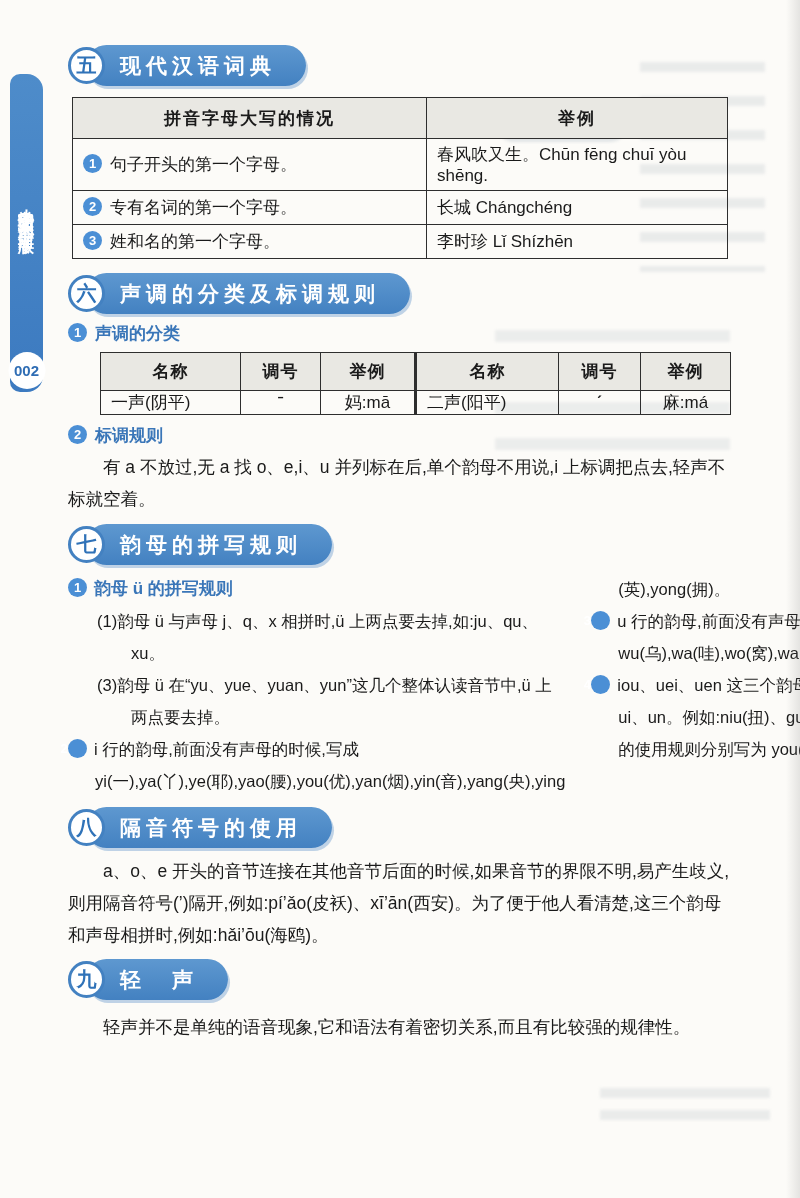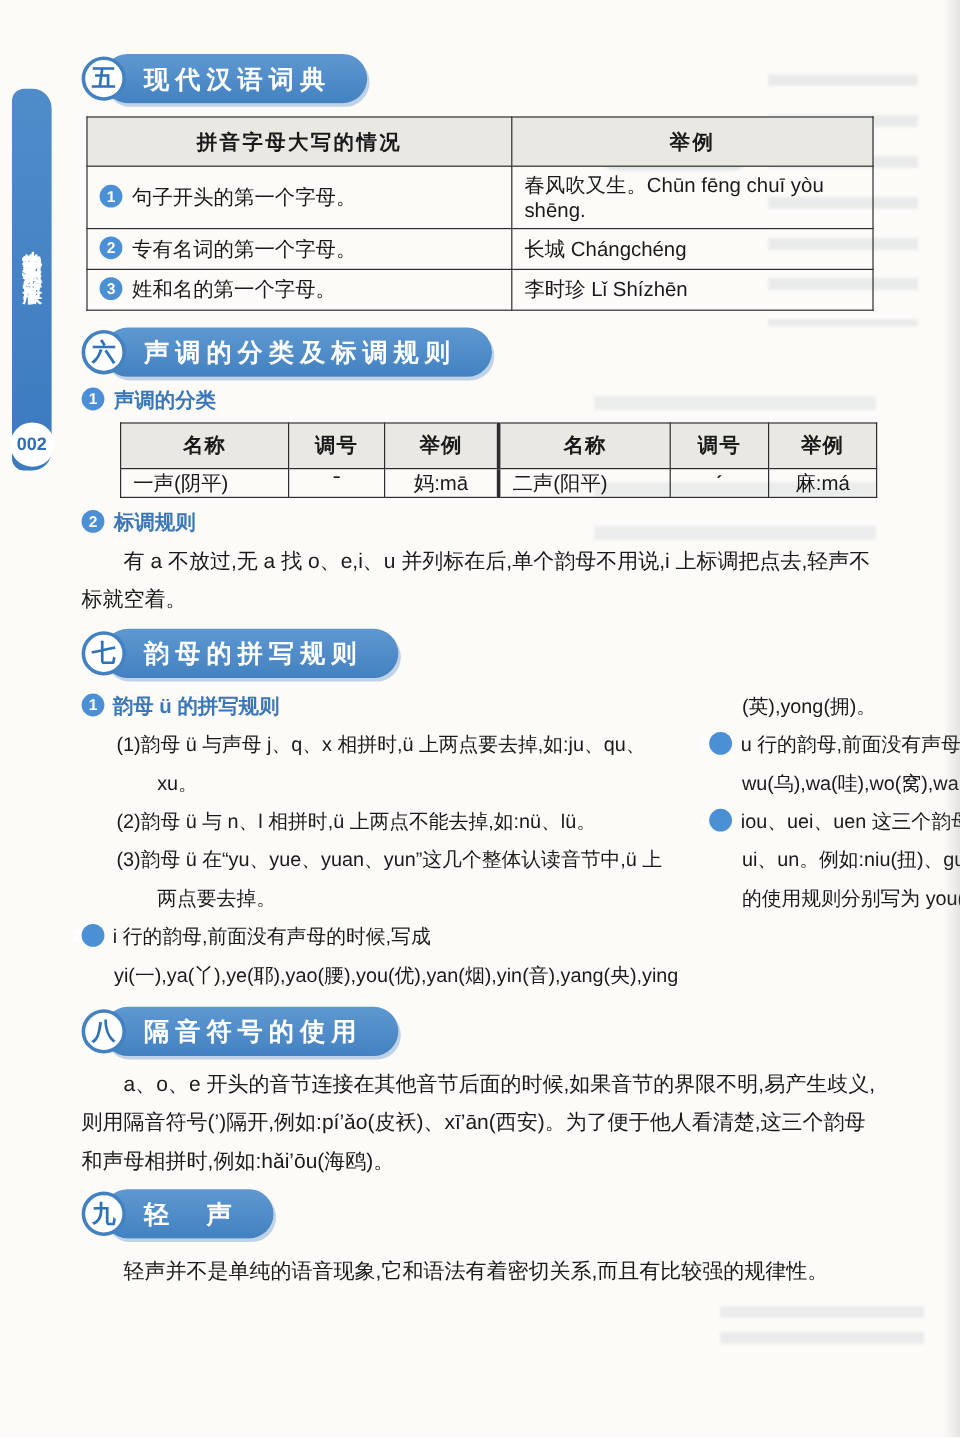--- a/index.html
+++ b/index.html
@@ -187,21 +187,20 @@
       <div class="sec-circle">七</div>
       <div class="sec-pill">韵母的拼写规则</div>
     </div>
 
     <div class="cols">
       <div class="col">
         <div class="sub-head">
           <span class="n-circ">1</span><span>韵母 ü 的拼写规则</span>
         </div>
         <div class="item-paren">(1)韵母 ü 与声母 j、q、x 相拼时,ü 上两点要去掉,如:ju、qu、xu。</div>
-        <div class="item-paren">(2)韵母 ü 与 n、l 相拼时,ü 上两点不能去掉,如:nü、lü。</div>
         <div class="item-paren">(3)韵母 ü 在“yu、yue、yuan、yun”这几个整体认读音节中,ü 上两点要去掉。</div>
         <div class="item-circ">
           <span class="n-circ">2</span><span>i 行的韵母,前面没有声母的时候,写成 yi(一),ya(丫),ye(耶),yao(腰),you(优),yan(烟),yin(音),yang(央),ying</span>
         </div>
       </div>
       <div class="col">
         <div class="item-cont">(英),yong(拥)。</div>
         <div class="item-circ">
           <span class="n-circ">3</span><span>u 行的韵母,前面没有声母的时候,写成 wu(乌),wa(哇),wo(窝),wai(歪),wei(微),wan(弯),wen(温),wang(汪),weng(翁)。</span>
         </div>

